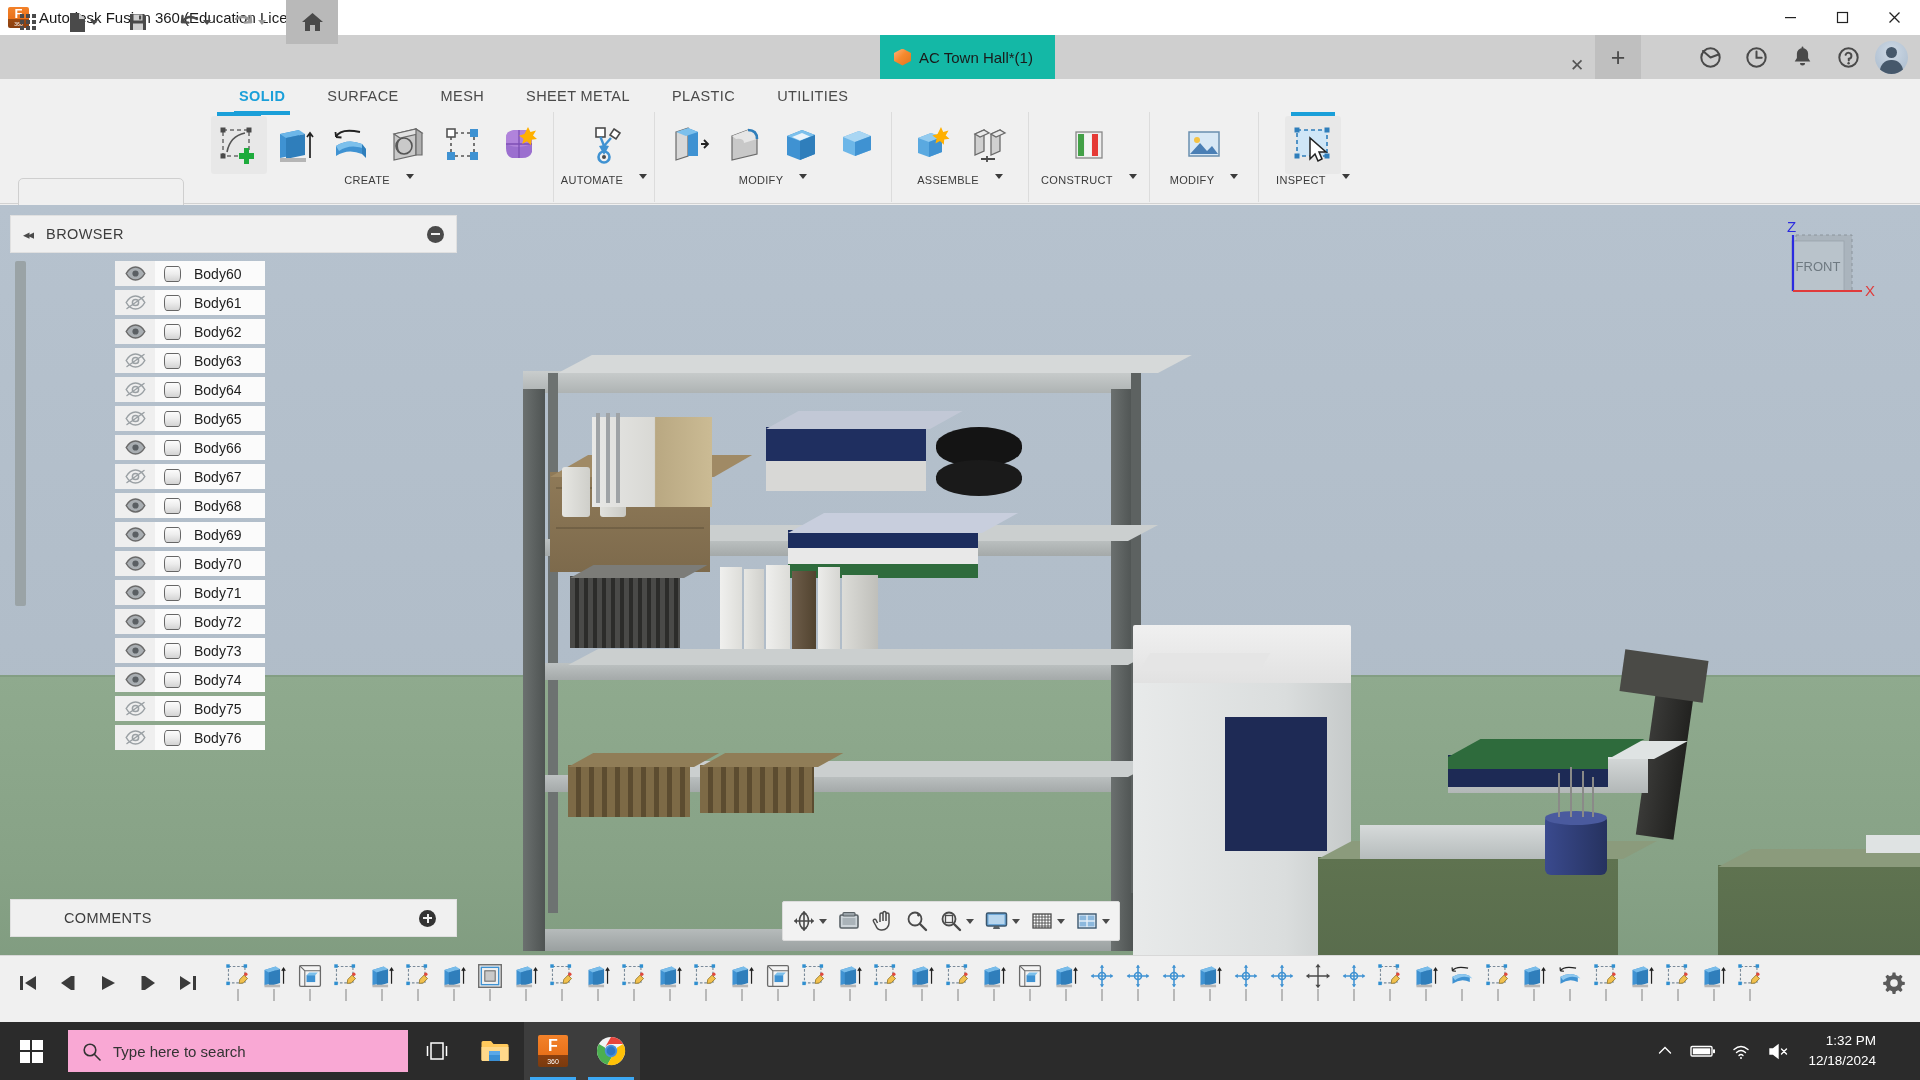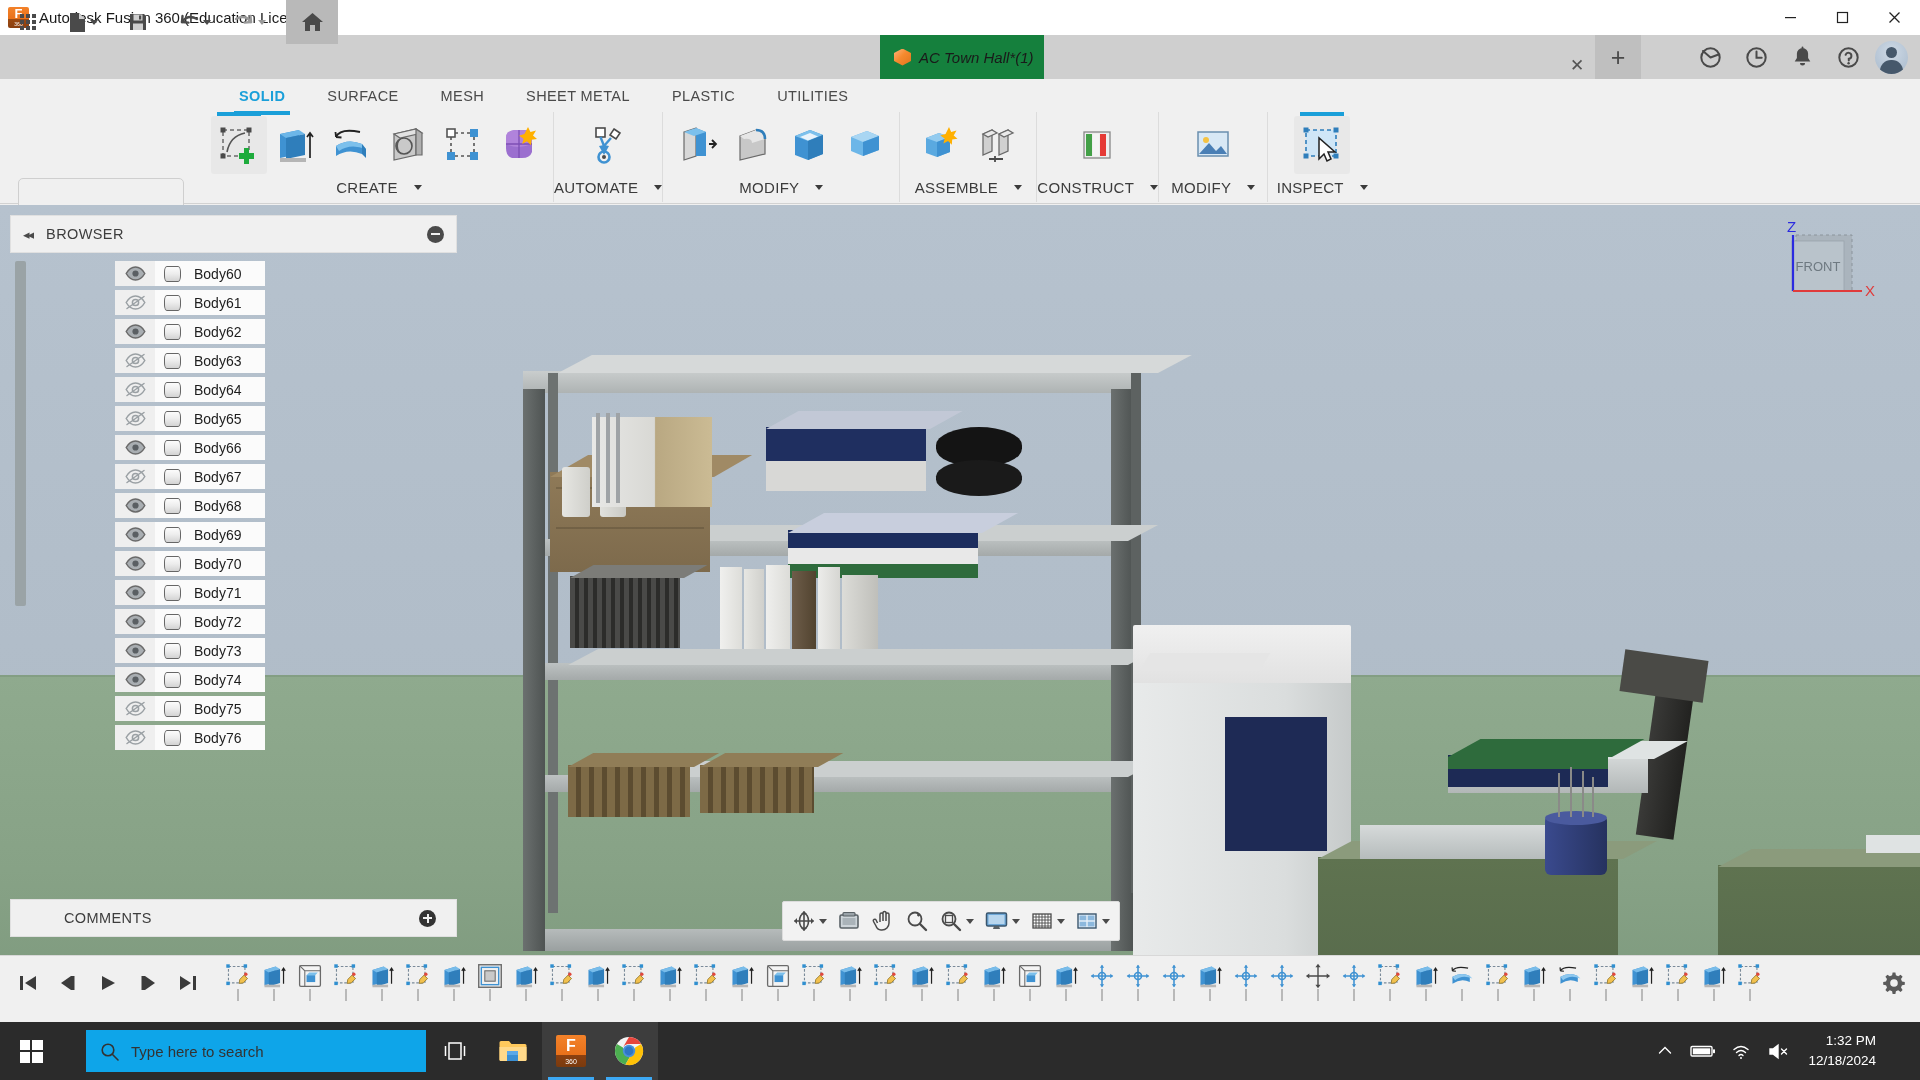--- a/index.html
+++ b/index.html
@@ -46,22 +46,22 @@
     height:44px; min-width:40px; padding:0 6px;
     display:flex; align-items:center; justify-content:center; gap:3px;
     color:#4a4a4a;
   }
   .qat-btn.active { background:#b9b9b9; }
   .caret-sm { width:0;height:0;border-left:4px solid transparent;border-right:4px solid transparent;border-top:5px solid #4a4a4a; }
   .caret-sm.dim { border-top-color:#9a9a9a; }
 
   
   .doctab {
-    position:absolute; top:35px; height:44px; background:#15803d;
-    display:flex; align-items:center; padding:0 10px 0 14px; gap:8px;font-style:italic;
+    position:absolute; top:35px; height:44px; background:#14b8a6;
+    display:flex; align-items:center; padding:0 22px 0 14px; gap:8px;
   }
   .doctab .cube {
     width:17px;height:17px;flex:none;
     background:linear-gradient(135deg,#ffb37a 0%,#f58a2e 45%,#e0731d 100%);
     clip-path:polygon(50% 0,100% 26%,100% 74%,50% 100%,0 74%,0 26%);
   }
   .doctab .name { font-size:15px; color:#1a1a1a; white-space:nowrap; }
   .tabclose { width:24px;height:30px;display:flex;align-items:center;justify-content:center;color:#555;font-size:17px; }
 
   .newtab {
@@ -106,22 +106,22 @@
   .panel { position:relative; display:flex; flex-direction:column; }
   .panel + .panel { border-left:1px solid #dcdcdc; }
   .panel-btns { display:flex; align-items:flex-start; height:62px; padding:4px 6px 0 6px; }
   .pbtn {
     width:56px; height:58px; display:flex; align-items:center; justify-content:center;
     border-radius:3px;
   }
   .pbtn.hl { background:#e8e8e8; position:relative; }
   .pbtn.hl::before { content:""; position:absolute; top:-4px; left:6px; right:6px; height:4px; background:#1a9fd9; }
   .panel-label {
-    height:26px; display:flex; align-items:center; justify-content:center; gap:16px;
-    font-size:15px; color:#3b3b3b; letter-spacing:.3px;
+    height:26px; display:flex; align-items:flex-start; justify-content:center; gap:16px;
+    font-size:11px; color:#3b3b3b; letter-spacing:.3px;
   }
 
   
   .viewport { position:absolute; top:205px; left:0; width:1920px; height:795px; overflow:hidden; }
   .vp-sky { position:absolute; inset:0; background:linear-gradient(180deg,#b6c2ce 0%,#b1bdc9 55%,#adb9c5 100%); }
   .vp-floor { position:absolute; left:0; right:0; top:470px; bottom:0; background:linear-gradient(180deg,#8faa8e 0%,#87a286 60%,#7e9a7e 100%); }
   .vp-floor::before { content:""; position:absolute; left:0; right:0; top:0; height:2px; background:rgba(120,145,120,.5); }
 
   
   .shelf { position:absolute; left:528px; top:166px; width:600px; height:680px; }
@@ -200,21 +200,21 @@
 
   
   .taskbar {
     position:absolute; left:0; top:1022px; width:1920px; height:58px;
     background:#2b2b2b; display:flex; align-items:center;
   }
   .tb-start { width:62px;height:58px;display:flex;align-items:center;justify-content:center; }
   .winlogo { width:23px;height:23px;display:grid;grid-template-columns:1fr 1fr;grid-template-rows:1fr 1fr;gap:2.5px; }
   .winlogo i { background:#fff; display:block; }
   .tb-search {
-    width:340px; height:42px; background:#0ea5e9; margin-left:24px;
+    width:340px; height:42px; background:#f9a8d4; margin-left:6px;
     display:flex; align-items:center; gap:12px; padding:0 14px;
   }
   .tb-search .txt { font-size:15px; color:#333; }
   .tb-task { width:58px;height:58px;display:flex;align-items:center;justify-content:center; }
   .tb-app { width:58px;height:58px;display:flex;align-items:center;justify-content:center;position:relative; }
   .tb-app.active { background:#3d3d3d; }
   .tb-app.active::after { content:""; position:absolute; bottom:0; left:6px; right:6px; height:3px; background:#3da9f5; }
   .tray { margin-left:auto; display:flex; align-items:center; height:66px; padding-right:4px; gap:4px; }
   .tray .ic { width:34px;height:58px;display:flex;align-items:center;justify-content:center;color:#fff; }
   .clock {

